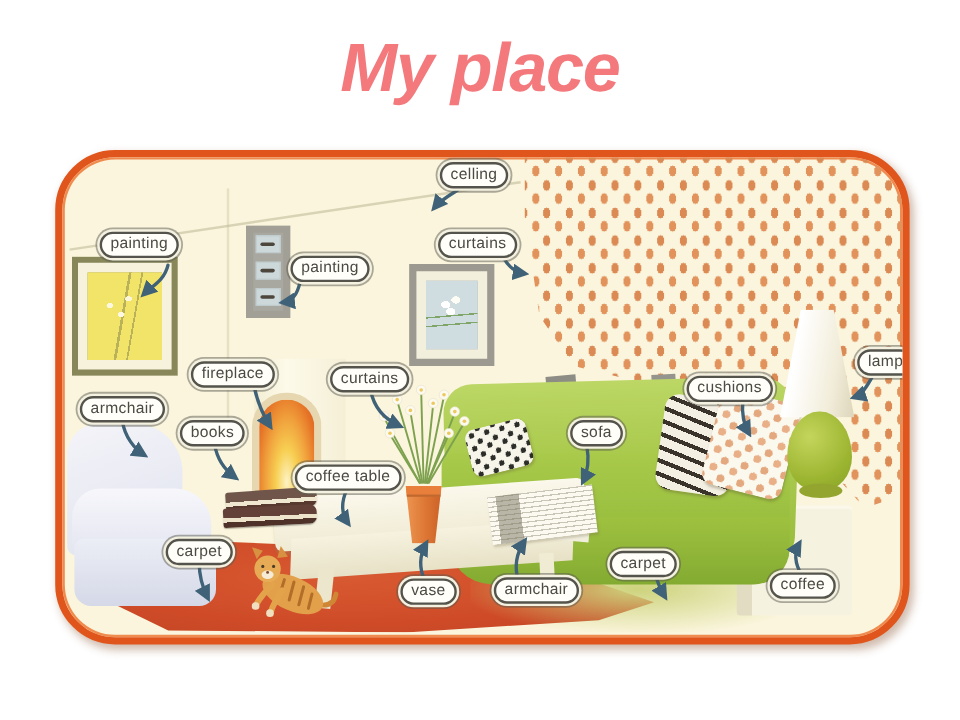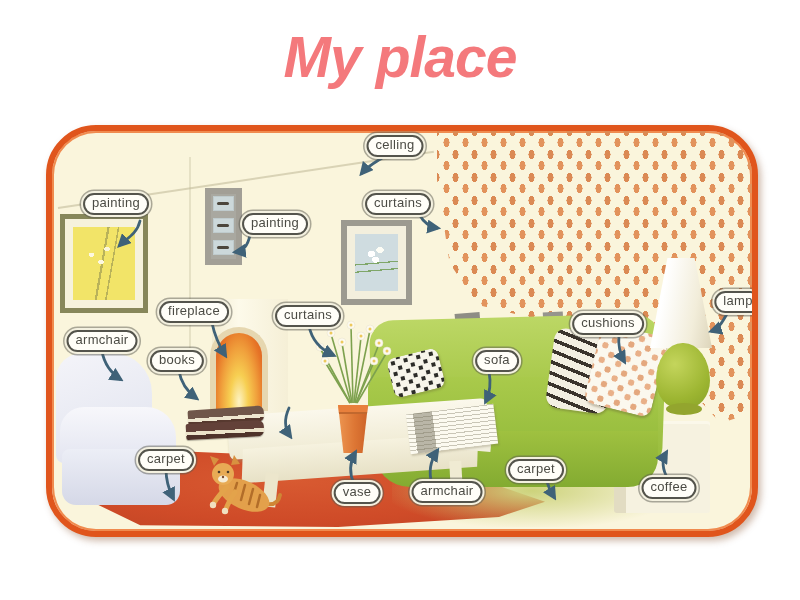--- a/index.html
+++ b/index.html
@@ -299,20 +299,21 @@
     <div class="label" style="left:64px;top:73px">painting</div>
     <div class="label" style="left:223px;top:93px">painting</div>
     <div class="label" style="left:346px;top:73px">curtains</div>
     <div class="label" style="left:142px;top:181px">fireplace</div>
     <div class="label" style="left:256px;top:185px">curtains</div>
     <div class="label" style="left:556px;top:193px">cushions</div>
     <div class="label" style="left:686px;top:171px">lamp</div>
     <div class="label" style="left:50px;top:210px">armchair</div>
     <div class="label" style="left:125px;top:230px">books</div>
     <div class="label" style="left:445px;top:230px">sofa</div>
+    <div class="label" style="left:238px;top:267px">coffee table</div>
     <div class="label" style="left:114px;top:329px">carpet</div>
     <div class="label" style="left:484px;top:339px">carpet</div>
     <div class="label" style="left:305px;top:362px">vase</div>
     <div class="label" style="left:395px;top:361px">armchair</div>
     <div class="label" style="left:617px;top:357px">coffee</div>
 
   </div>
 </div>
 
 </body></html>

